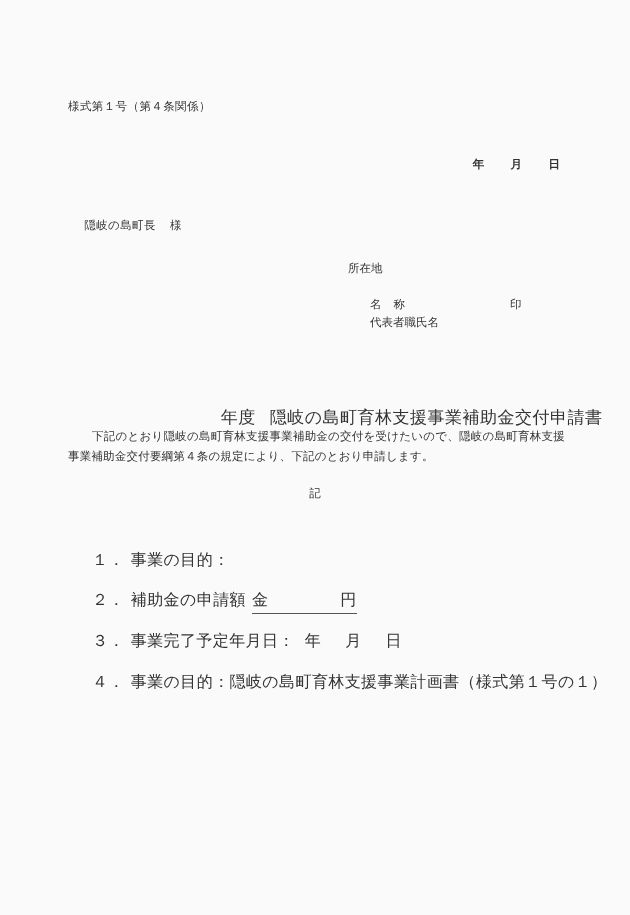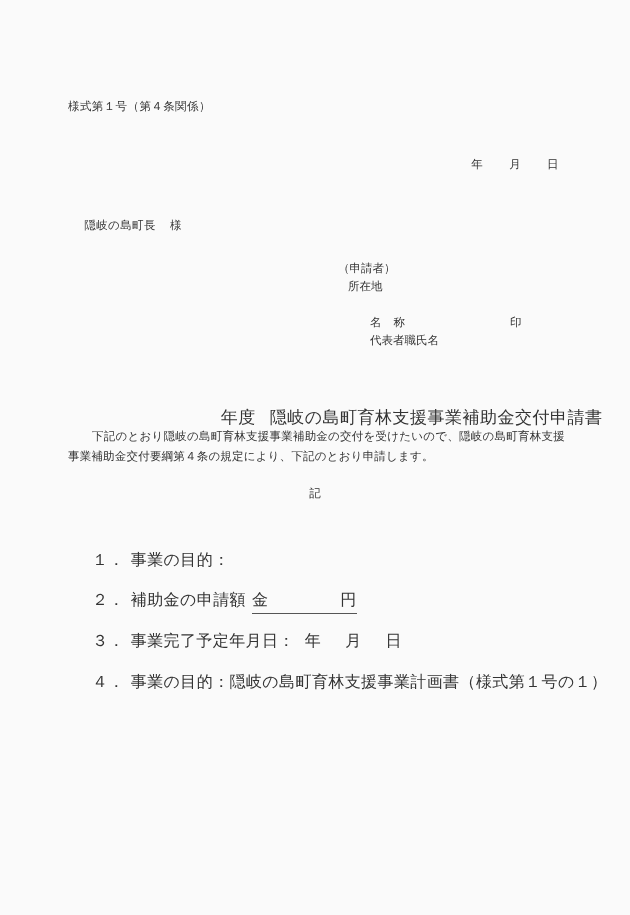--- a/index.html
+++ b/index.html
@@ -38,20 +38,21 @@
     top: 98px;
     font-size: 11.5px;
   }
 
   
   .date-line {
     left: 455px;
     top: 140px;
     font-size: 11.5px;
     letter-spacing: 0.4px;
+    font-weight: bold;
   }
   .date-line .gap {
     display: inline-block;
     width: 26px;
   }
 
   
   .addressee {
     left: 68px;
     top: 201px;
@@ -166,21 +167,20 @@
 
   <div class="t date-line">
     <span>年</span><span class="gap"></span><span>月</span><span class="gap"></span><span>日</span>
   </div>
 
   <div class="t addressee">
     <span>隠岐の島町長</span><span class="sp"></span><span>様</span>
   </div>
 
   <div class="applicant">
-    <div class="row">（申請者）</div>
     <div class="row indent">所在地</div>
     <div class="row indent">
       <span>名</span><span class="nm-sp"></span><span>称</span>
     </div>
     <div class="row indent">
       <span>代表者職氏名</span>
       <span class="seal">印</span>
     </div>
   </div>
 

